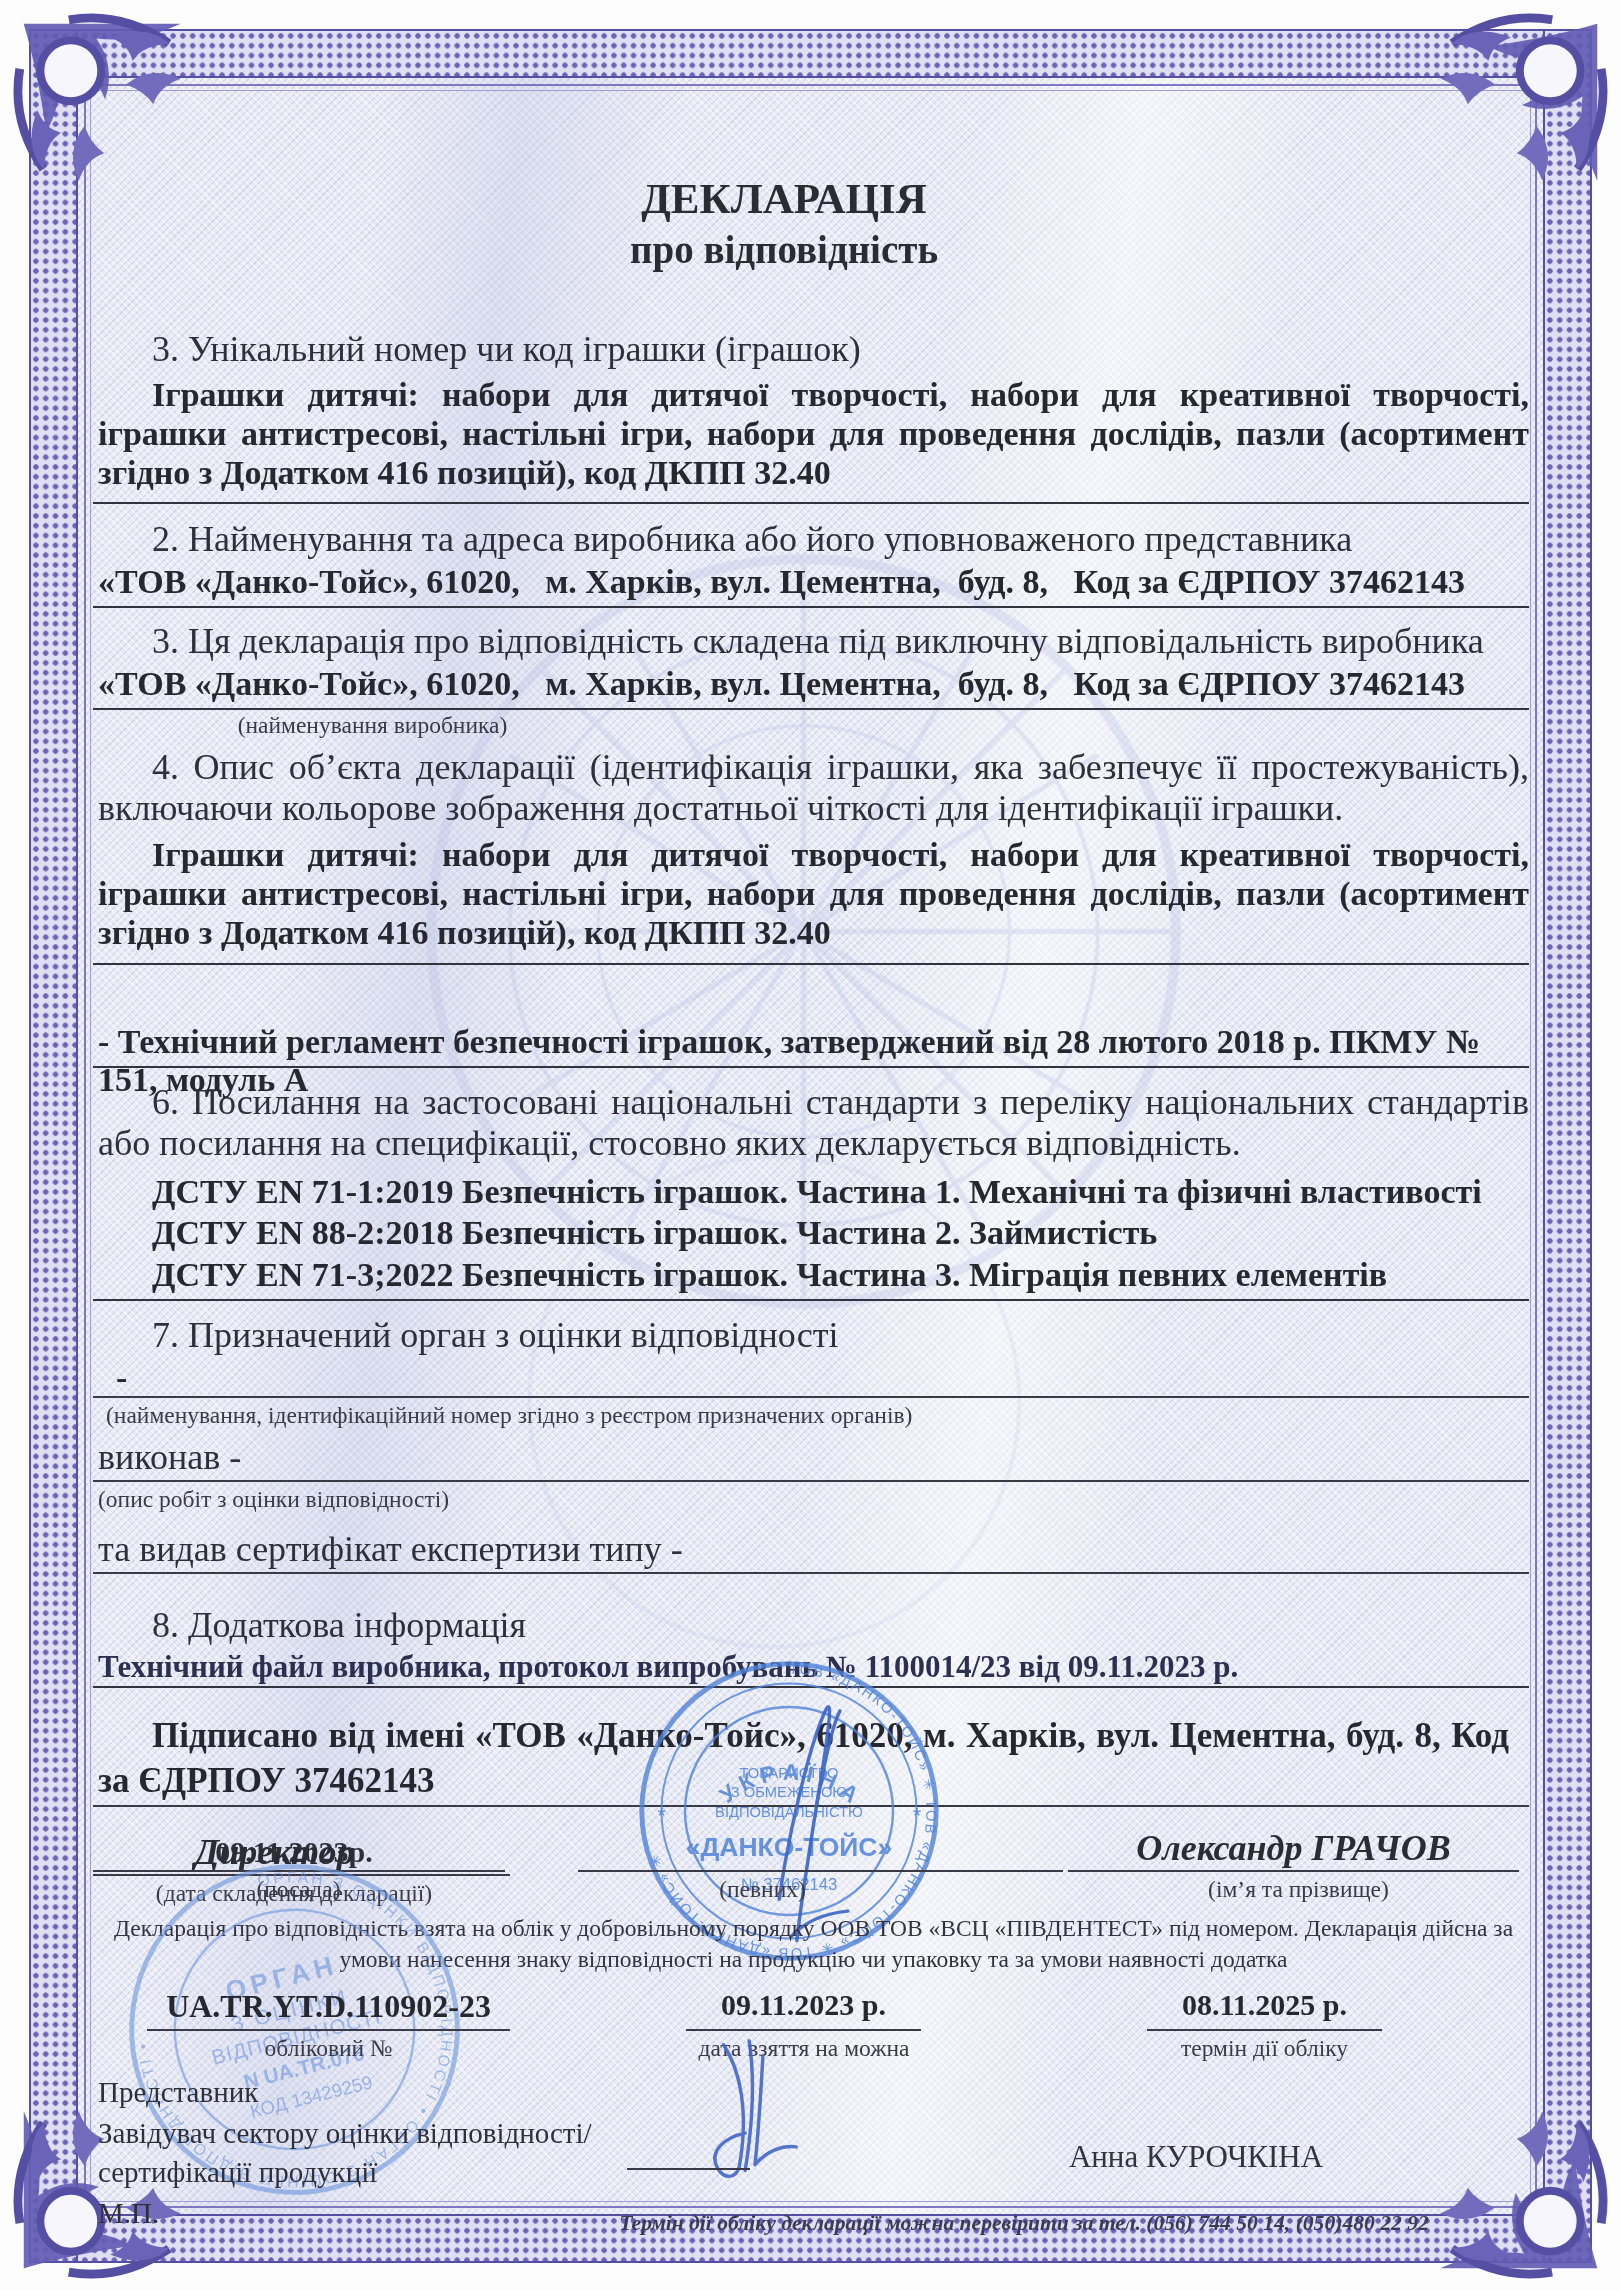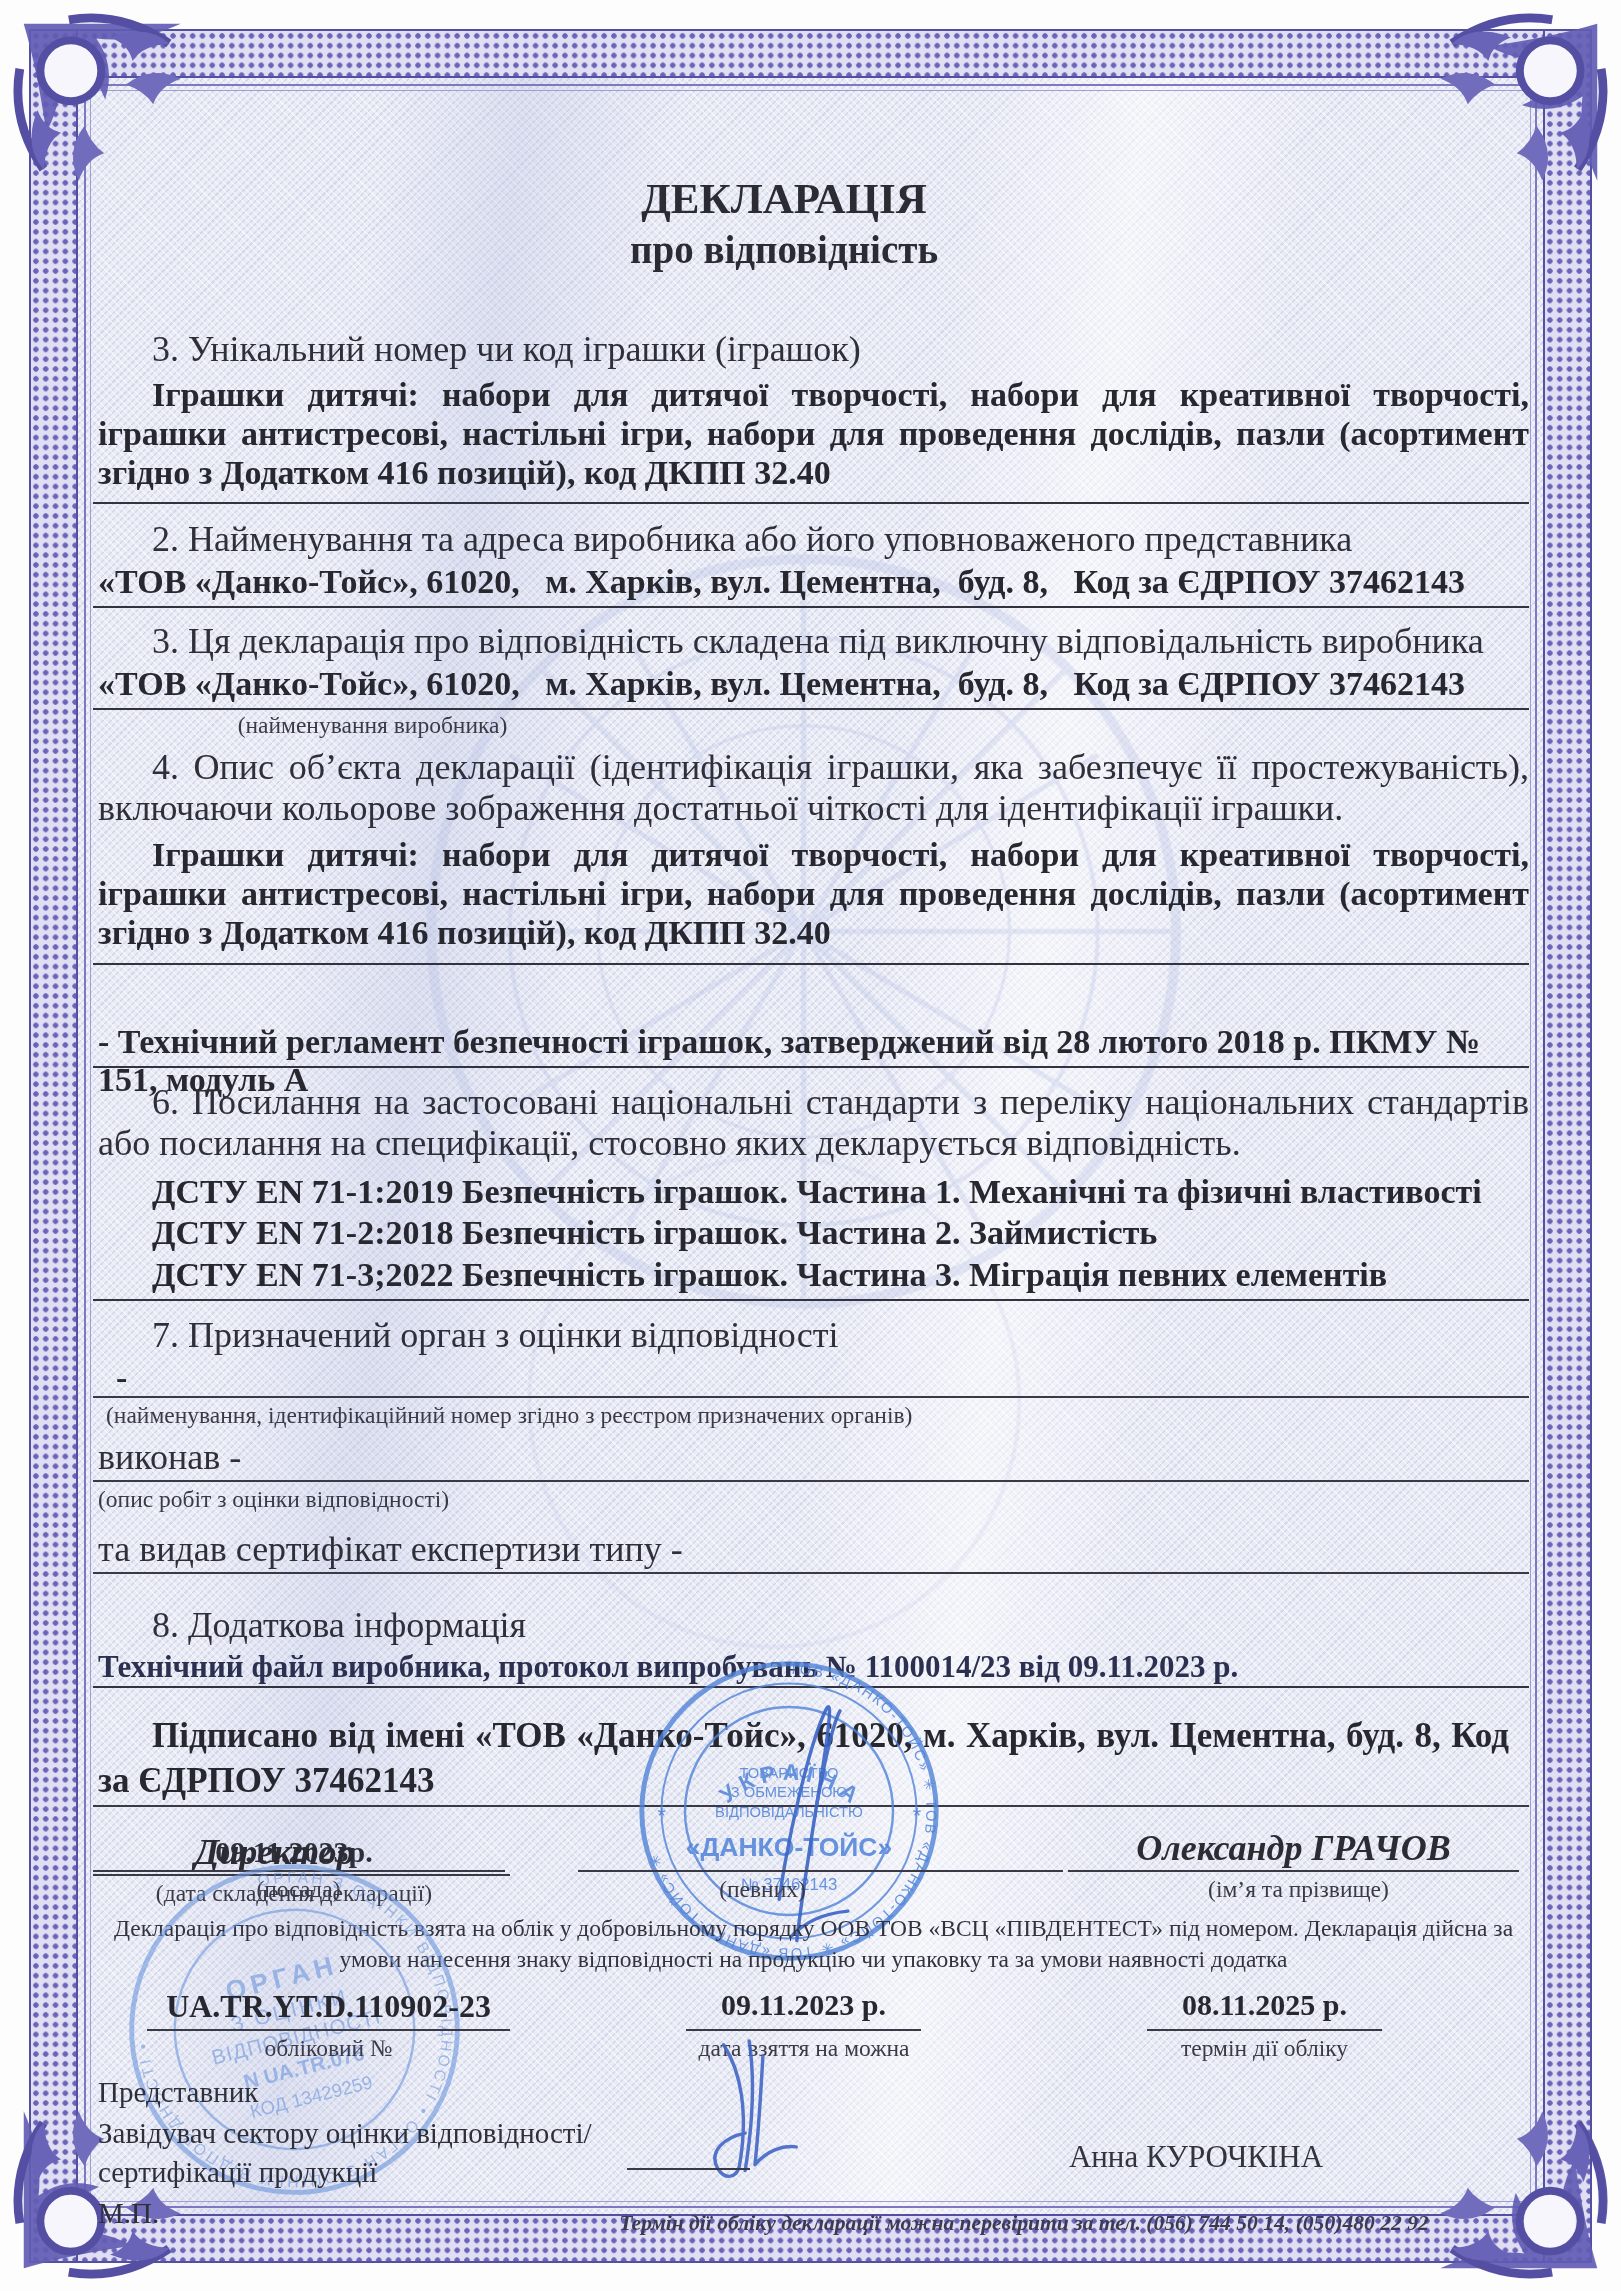--- a/index.html
+++ b/index.html
@@ -123,21 +123,21 @@
 
   <div class="abs h just indent" style="left:98px;top:747px;width:1431px;">4. Опис об’єкта декларації (ідентифікація іграшки, яка забезпечує її простежуваність), включаючи кольорове зображення достатньої чіткості для ідентифікації іграшки.</div>
   <div class="abs b just indent" style="left:98px;top:835px;width:1431px;">Іграшки дитячі: набори для дитячої творчості, набори для креативної творчості, іграшки антистресові, настільні ігри, набори для проведення дослідів, пазли (асортимент згідно з Додатком 416 позицій), код ДКПП 32.40</div>
   <div class="abs rule" style="left:93px;top:963px;width:1436px;"></div>
 
   <div class="abs val" style="left:98px;top:1023px;width:1431px;">- Технічний регламент безпечності іграшок, затверджений від 28 лютого 2018 р. ПКМУ № 151, модуль А</div>
   <div class="abs rule" style="left:93px;top:1066px;width:1436px;"></div>
 
   <div class="abs h just indent" style="left:98px;top:1082px;width:1431px;">6. Посилання на застосовані національні стандарти з переліку національних стандартів або посилання на специфікації, стосовно яких декларується відповідність.</div>
   <div class="abs b" style="left:152px;top:1172px;width:1377px;">ДСТУ EN 71-1:2019 Безпечність іграшок. Частина 1. Механічні та фізичні властивості</div>
-  <div class="abs b" style="left:152px;top:1213px;width:1377px;">ДСТУ EN 71-2:2018 Безпечність іграшок. Частина 2. Займистість</div>
+  <div class="abs b" style="left:152px;top:1213px;width:1377px;">ДСТУ EN 88-2:2018 Безпечність іграшок. Частина 2. Займистість</div>
   <div class="abs b" style="left:152px;top:1255px;width:1377px;">ДСТУ EN 71-3;2022 Безпечність іграшок. Частина 3. Міграція певних елементів</div>
   <div class="abs rule" style="left:93px;top:1299px;width:1436px;"></div>
 
   <div class="abs h indent" style="left:98px;top:1315px;width:1431px;">7. Призначений орган з оцінки відповідності</div>
   <div class="abs b" style="left:116px;top:1358px;">-</div>
   <div class="abs rule2" style="left:93px;top:1396px;width:1436px;"></div>
   <div class="abs cap" style="left:106px;top:1402px;width:1078px;">(найменування, ідентифікаційний номер згідно з реєстром призначених органів)</div>
   <div class="abs h" style="left:98px;top:1437px;width:1431px;">виконав -</div>
   <div class="abs rule2" style="left:93px;top:1480px;width:1436px;"></div>
   <div class="abs cap" style="left:98px;top:1486px;width:1078px;">(опис робіт з оцінки відповідності)</div>

